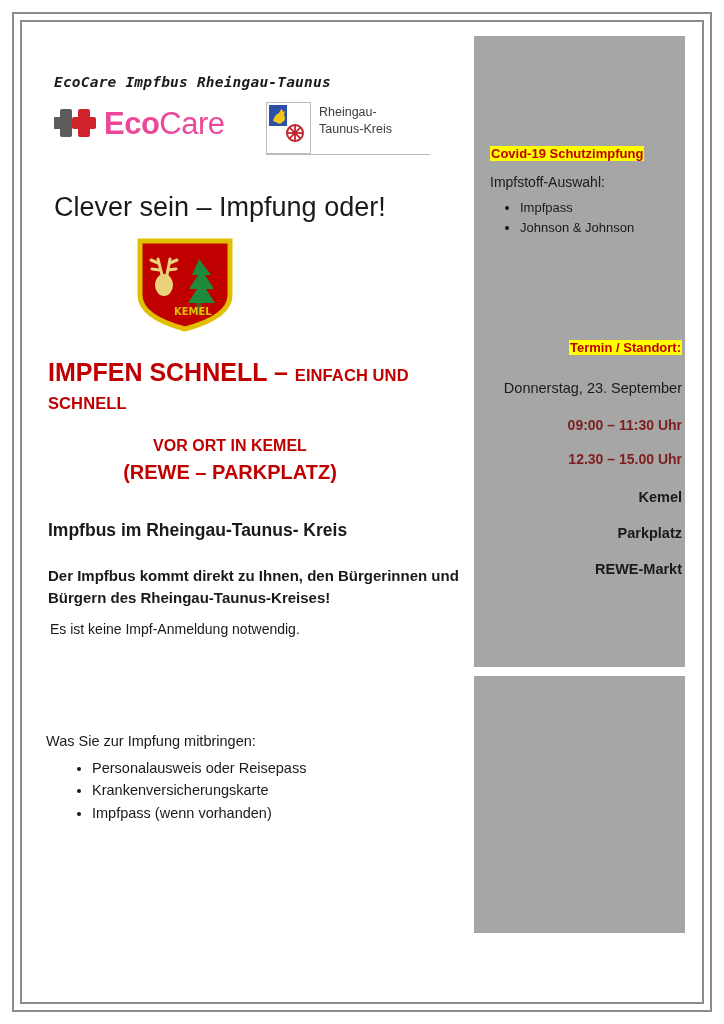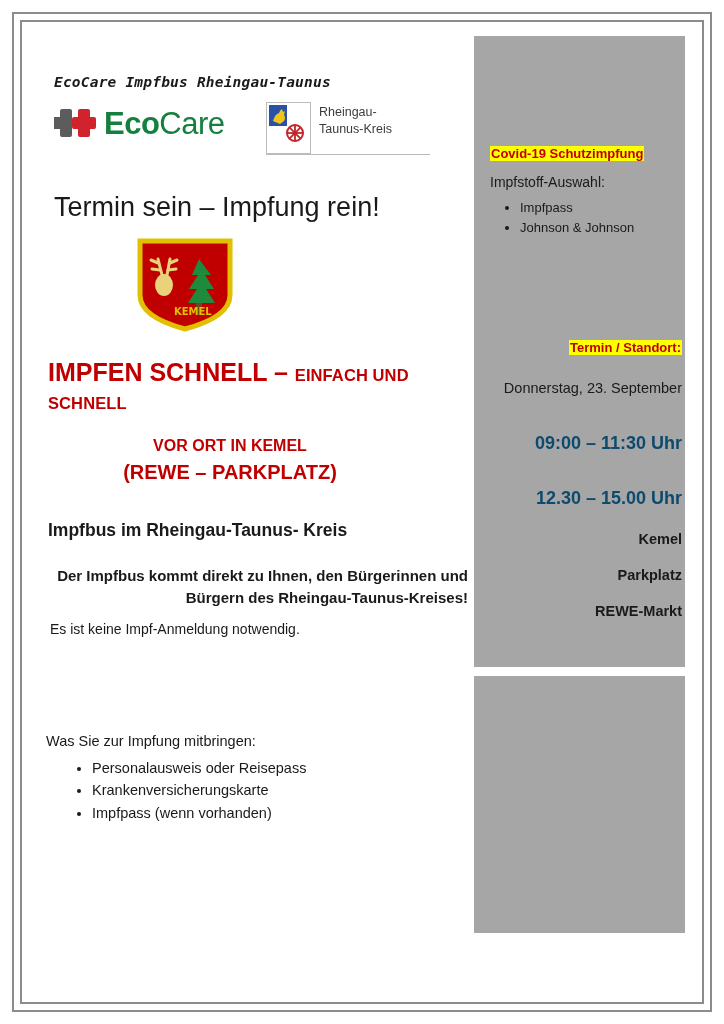--- a/index.html
+++ b/index.html
@@ -81,21 +81,21 @@
     position: absolute;
     background: #5c5c5c;
   }
   .eco-cross .red {
     position: absolute;
     background: #d0232b;
   }
   .eco-word {
     font-size: 31px;
     font-weight: bold;
-    color: #15803d;
+    color: #ec4899;
     letter-spacing: -0.5px;
     line-height: 1;
   }
   .eco-word .care {
     font-weight: normal;
   }
 
   
   .kreis-logo {
     position: absolute;
@@ -178,21 +178,20 @@
     font-weight: bold;
     color: #1a1a1a;
   }
   .body-bold {
     margin: 24px 0 0 8px;
     font-size: 15px;
     font-weight: bold;
     color: #1a1a1a;
     line-height: 1.45;
     width: 420px;
-    text-align: right;
   }
   .body-note {
     margin: 12px 0 0 10px;
     font-size: 14px;
     color: #1a1a1a;
   }
   .bring-head {
     margin: 96px 0 0 6px;
     font-size: 14.5px;
     color: #1a1a1a;
@@ -256,24 +255,24 @@
     text-align: right;
   }
   .r-block2 .hl { font-size: 13px; }
   .r-date {
     margin-top: 22px;
     font-size: 14.5px;
     color: #1a1a1a;
     line-height: 1.45;
   }
   .r-time {
-    margin-top: 34px;
-    font-size: 18px;
-    font-weight: bold;
-    color: #0c4a6e;
+    margin-top: 18px;
+    font-size: 14px;
+    font-weight: bold;
+    color: #7f1d1d;
   }
   .r-place {
     margin-top: 22px;
     font-size: 14.5px;
     font-weight: bold;
     color: #1a1a1a;
   }
   .r-place.sp { margin-top: 20px; }
 </style>
 </head>
@@ -321,21 +320,21 @@
           </svg>
         </span>
         <span class="kreis-text">
           <div>Rheingau-</div>
           <div>Taunus-Kreis</div>
         </span>
       </div>
       <div class="kreis-rule"></div>
     </div>
 
-    <div class="slogan">Termin sein – Impfung rein!</div>
+    <div class="slogan">Clever sein – Impfung oder!</div>
 
     <div class="crest-wrap">
       <svg width="98" height="96" viewBox="0 0 98 96">
         <path d="M4 4 H94 V58 Q94 80 49 92 Q4 80 4 58 Z" fill="#c00000" stroke="#e0c000" stroke-width="5"></path>
 
         <path d="M63 22 l12 16 h-6 l9 14 h-8 l9 14 H52 l9 -14 h-8 l9 -14 h-6 z" fill="#1e8a3c"></path>
         <rect x="60" y="66" width="6" height="12" fill="#6b4a20"></rect>
 
         <g stroke="#e9d27a" stroke-width="3" fill="none" stroke-linecap="round">
           <path d="M22 22 l4 16"></path>

